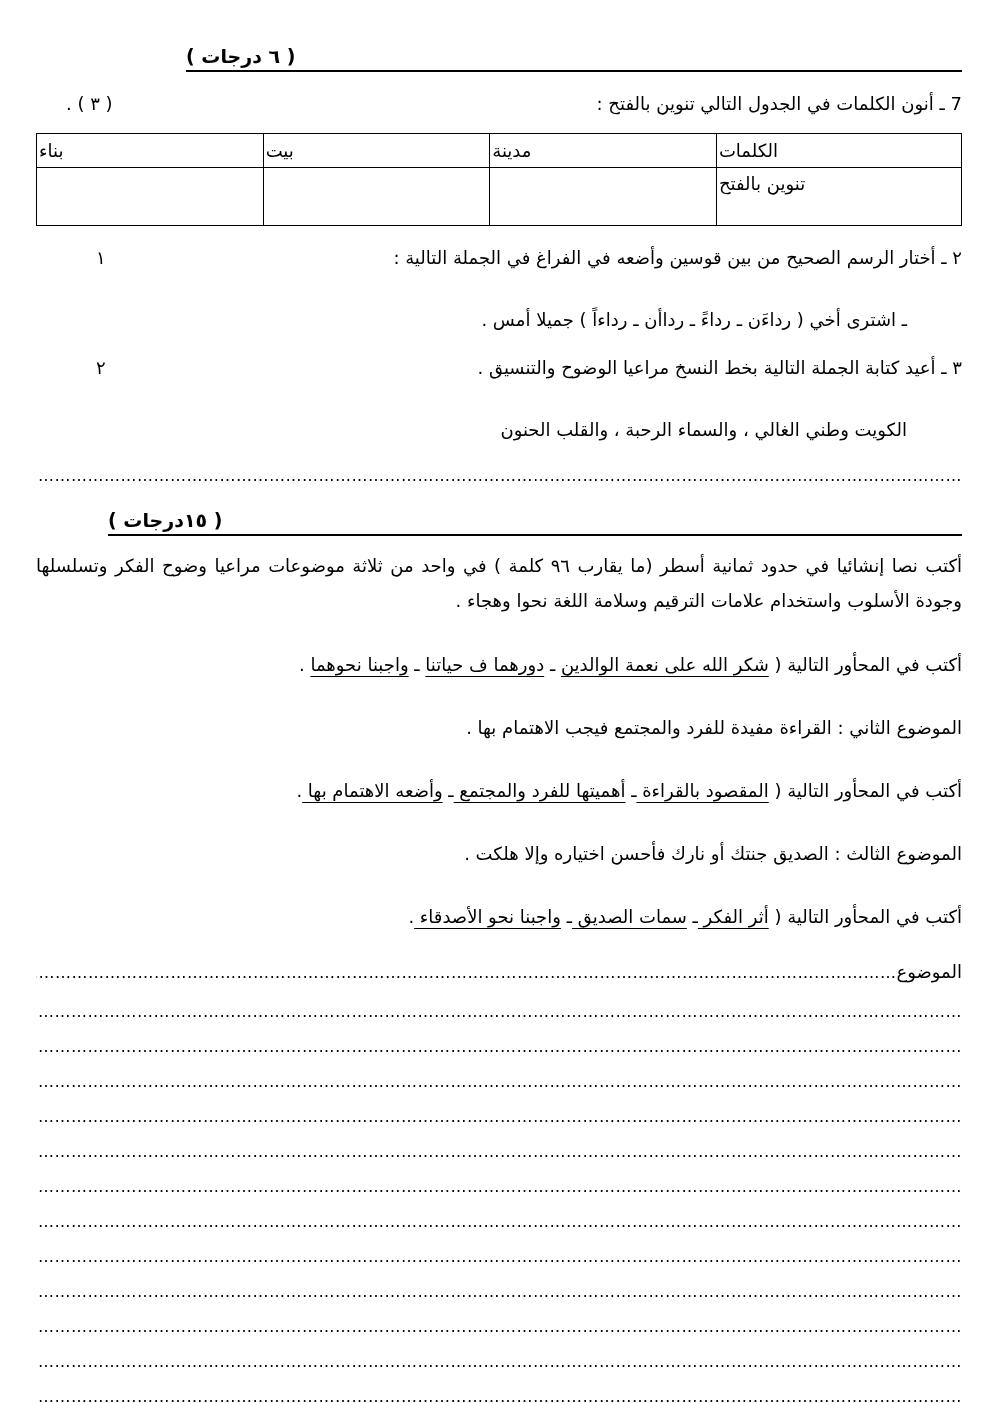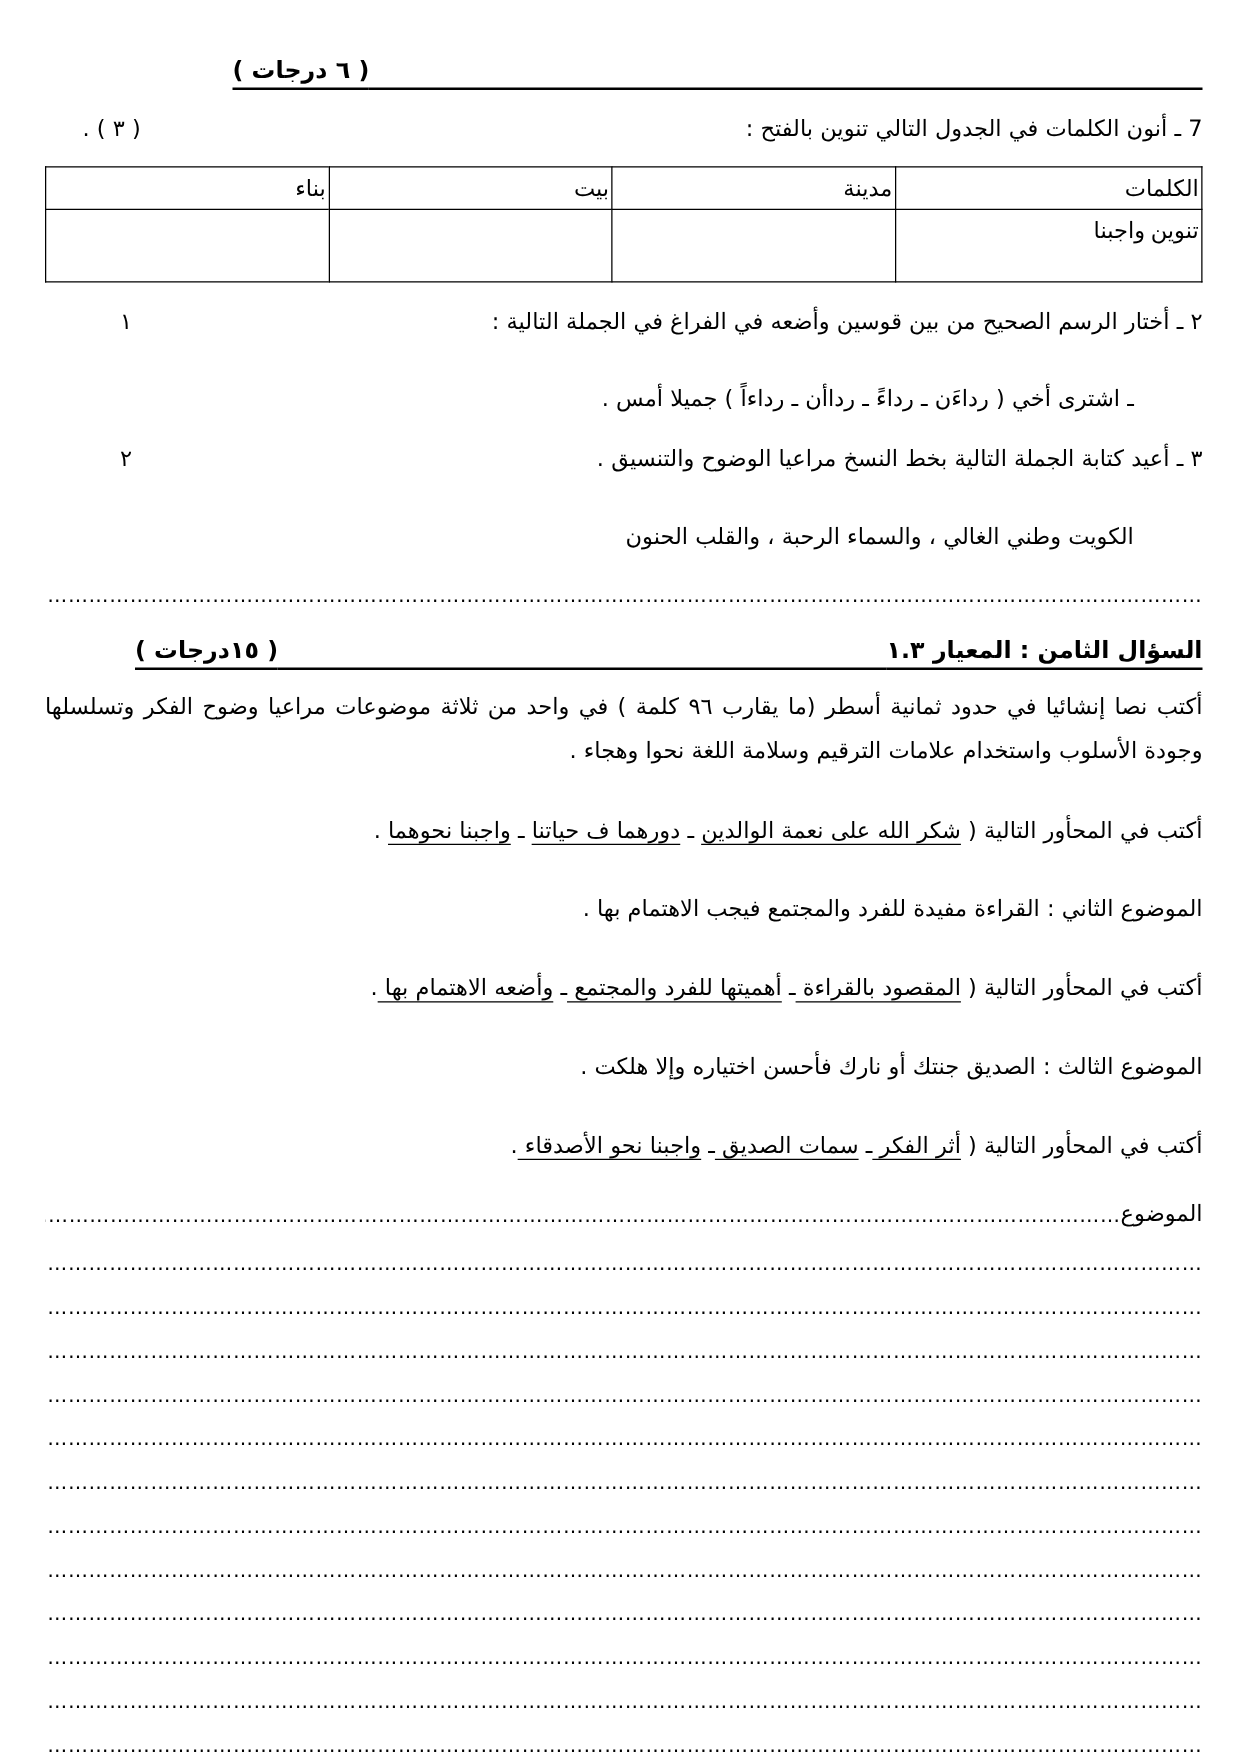--- a/index.html
+++ b/index.html
@@ -18,21 +18,21 @@
   .hfill { flex: 1 1 auto; }
   .s7h { margin-left: 150px; }
   .s8h { margin-left: 72px; margin-top: 16px; }
   
   .qrow { display: flex; justify-content: space-between; align-items: baseline; margin-top: 17px; line-height: 30px; }
   .qrow .qmark { flex: 0 0 auto; }
   .q1row { padding-left: 30px; }
   .q23row { padding-left: 60px; }
   
   table.wtable { width: 100%; border-collapse: collapse; margin-top: 14px; table-layout: fixed; }
-  .wtable td { border: 1.5px solid #000; text-align: right; font-size: 18px; padding: 2px; font-family: Liberation Serif, serif; }
+  .wtable td { border: 1.5px solid #000; text-align: left; font-size: 18px; padding: 2px; }
   .wtable .hrowcells td { height: 34px; vertical-align: middle; }
   .wtable .arowcells td { height: 58px; vertical-align: top; padding-top: 5px; }
   .col-w { width: 26.5%; }
   .col-n { width: 24.5%; }
   
   .pline { margin-top: 31px; line-height: 32px; }
   .indent { margin-right: 55px; }
   .justify { text-align: justify; line-height: 35px; margin-top: 12px; }
   .u { text-decoration: underline; text-underline-offset: 5px; }
   
@@ -64,21 +64,21 @@
 
   <table class="wtable">
     <tbody>
         <tr class="hrowcells">
       <td class="col-w">الكلمات</td>
       <td class="col-n">مدينة</td>
       <td class="col-n">بيت</td>
       <td class="col-n">بناء</td>
     </tr>
     <tr class="arowcells">
-      <td>تنوين واجبنا</td>
+      <td>تنوين بالفتح</td>
       <td></td>
       <td></td>
       <td></td>
     </tr>
   </tbody>
     </table>
 
   <div class="qrow q23row">
     <span class="qtext">٢ ـ أختار الرسم الصحيح  من بين قوسين وأضعه في الفراغ في الجملة التالية :</span>
     <span class="qmark">١</span>
@@ -87,21 +87,20 @@
 
   <div class="qrow q23row">
     <span class="qtext">٣ ـ أعيد كتابة الجملة التالية بخط النسخ مراعيا الوضوح والتنسيق .</span>
     <span class="qmark">٢</span>
   </div>
   <div class="pline indent">الكويت وطني الغالي ، والسماء الرحبة ، والقلب الحنون</div>
 
   <div class="dotline dotsep">………………………………………………………………………………………………………………………………………………………………………………………………………………………………………………………………………………………………………………</div>
 
   <div class="hline s8h">
-    <span>السؤال الثامن  :  المعيار ١.٣</span>
     <span class="hfill"></span>
     <span>( ١٥درجات )</span>
   </div>
 
   <p class="justify">أكتب نصا إنشائيا في حدود ثمانية أسطر (ما يقارب ٩٦ كلمة ) في واحد من ثلاثة موضوعات مراعيا وضوح الفكر وتسلسلها وجودة الأسلوب واستخدام علامات الترقيم وسلامة اللغة نحوا وهجاء .</p>
 
   <div class="pline">
     <span>أكتب في المحأور التالية ( </span><span class="u">شكر الله على نعمة الوالدين</span><span> ـ </span><span class="u">دورهما ف حياتنا</span><span> ـ </span><span class="u">واجبنا نحوهما</span><span> .</span>
   </div>
 

